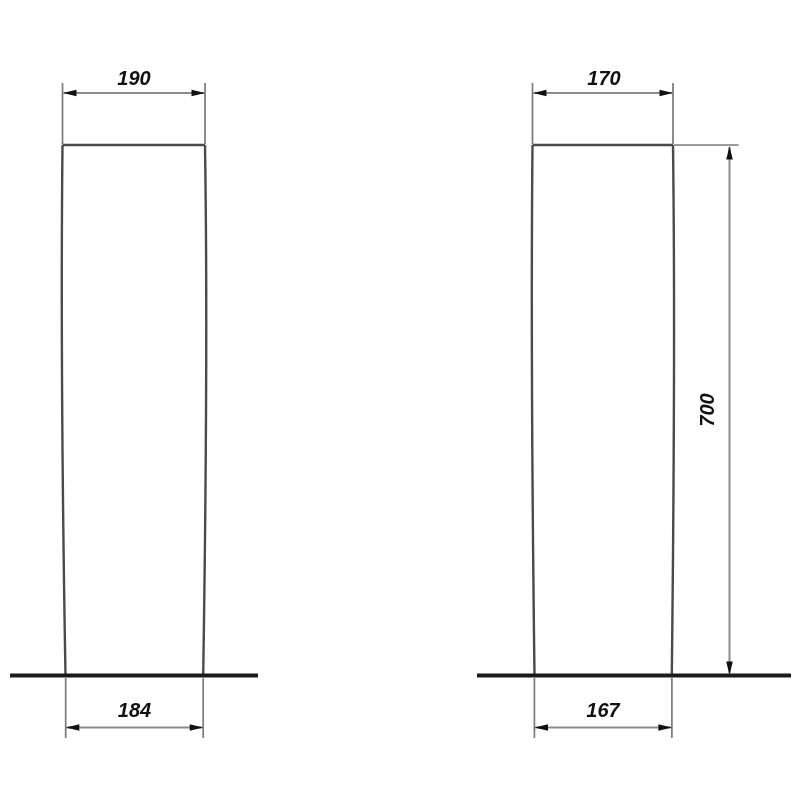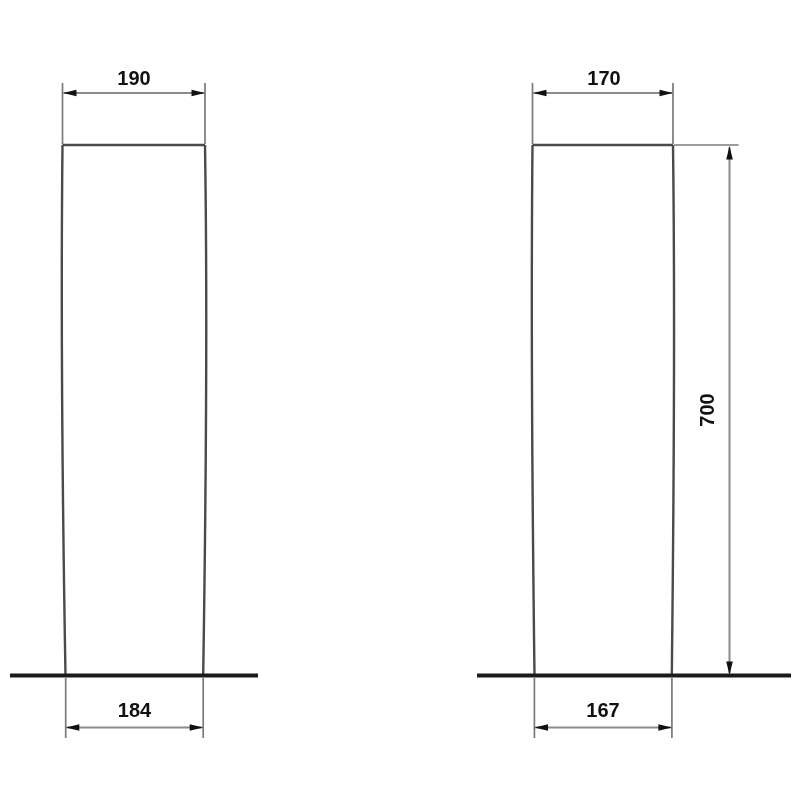--- a/index.html
+++ b/index.html
@@ -7,20 +7,21 @@
     padding: 0;
     background: #ffffff;
     font-family: "Liberation Sans", sans-serif;
   }
   .canvas {
     position: relative;
     width: 800px;
     height: 800px;
     background: #ffffff;
     overflow: hidden;
+    font-style: italic;
   }
   svg { display: block; }
 
   .shape-line   { stroke: #4a4a4a; stroke-width: 2.4; fill: none; }
   .ext-line     { stroke: #7a7a7a; stroke-width: 1.7; fill: none; }
   .dim-line     { stroke: #8b8b8b; stroke-width: 2;   fill: none; }
   .ground-line  { stroke: #1b1b1b; stroke-width: 4;   fill: none; }
   .arrow        { fill: #111111; stroke: none; }
   .dim-label {
     font-family: "Liberation Sans", sans-serif;

